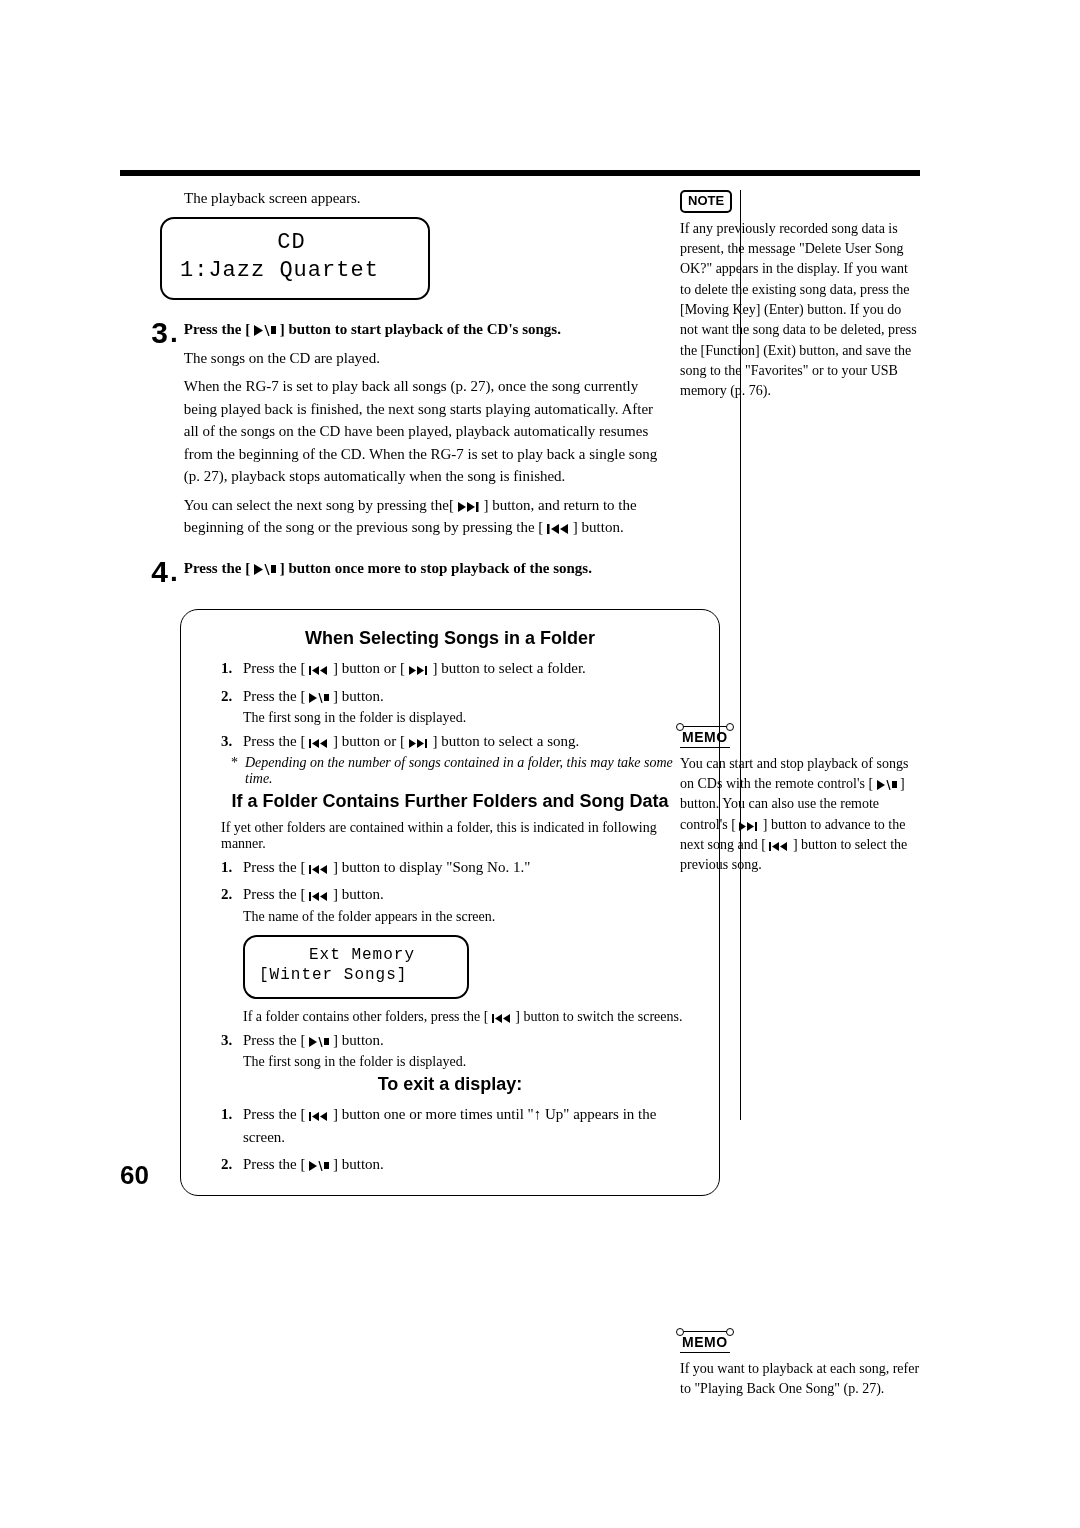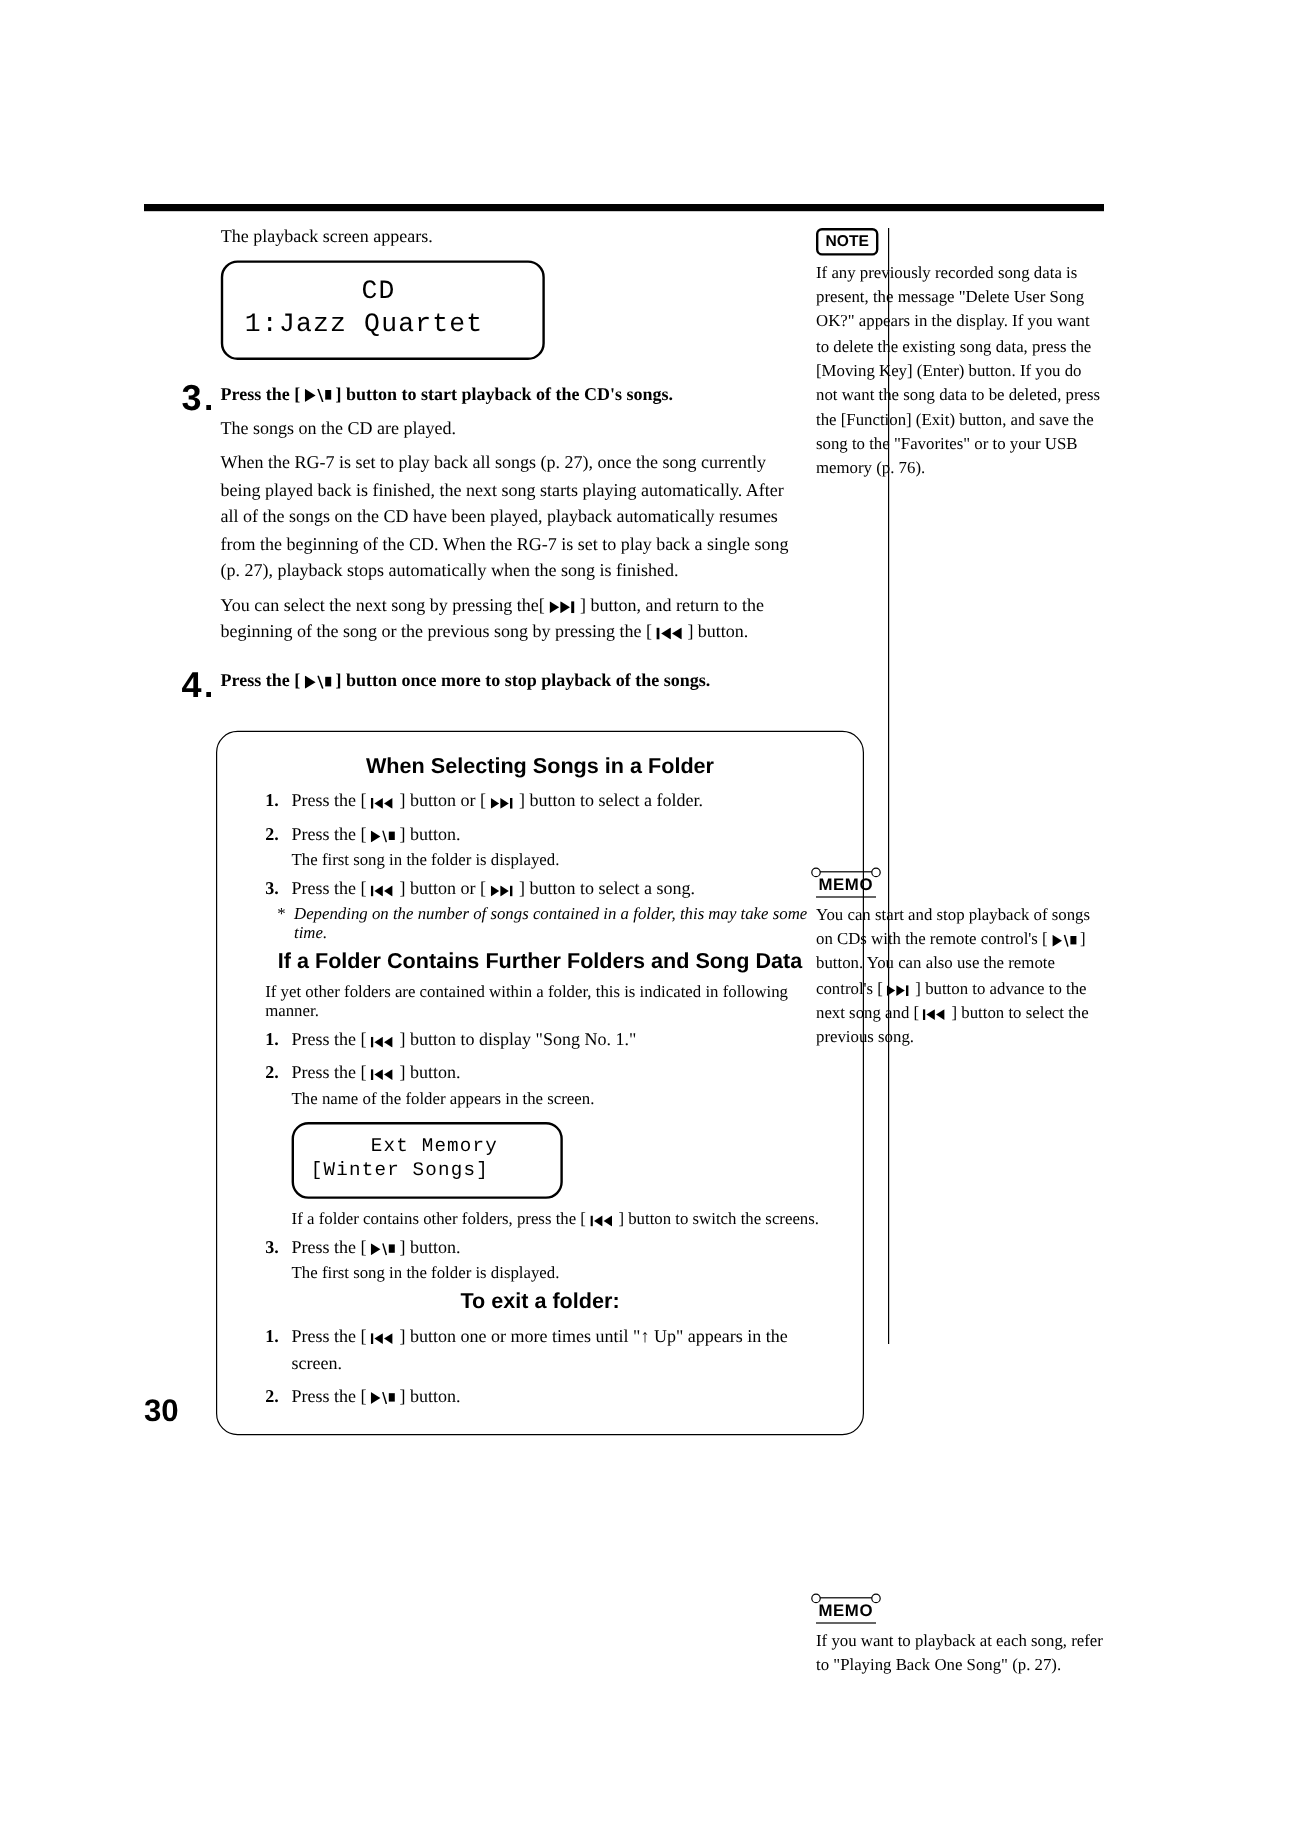--- a/index.html
+++ b/index.html
@@ -42,21 +42,21 @@
     margin-left: 20px;
     font-size: 14px;
     line-height: 1.45;
   }
   .intro-line {
     margin-left: 64px;
     font-size: 15px;
     margin-bottom: 10px;
   }
   .lcd {
-    margin-left: 64px;
+    margin-left: 40px;
     width: 270px;
     border: 2px solid #000;
     border-radius: 14px;
     padding: 10px 25px 14px 18px;
     font-family: "Courier New", monospace;
     font-size: 22px;
     letter-spacing: 1px;
     line-height: 1.25;
     box-sizing: border-box;
   }
@@ -347,21 +347,21 @@
               <div class="n">3.</div>
               <div class="t"><span>Press the [ </span><svg class="icon" width="20" height="10">
                   <polygon points="0,0 8,5 0,10" fill="#000"></polygon>
                   <line x1="10" y1="0" x2="13" y2="10" stroke="#000" stroke-width="1.2"></line>
                   <rect x="15" y="1" width="7" height="7" fill="#000"></rect>
                 </svg><span> ] button.</span></div>
             </div>
         </div>
         <div class="sub-note">The first song in the folder is displayed.</div>
 
-        <h3>To exit a folder:</h3>
+        <h3>To exit a display:</h3>
         <div class="sublist">
           <div class="li">
               <div class="n">1.</div>
               <div class="t"><span>Press the [ </span><svg class="icon" width="20" height="9">
                   <rect x="0" y="0" width="2" height="9" fill="#000"></rect>
                   <polygon points="10,0 3,4.5 10,9" fill="#000"></polygon>
                   <polygon points="18,0 11,4.5 18,9" fill="#000"></polygon>
                 </svg><span> ] button one or more times until "↑ Up" appears in the screen.</span></div>
             </div>
           <div class="li">
@@ -406,13 +406,13 @@
       <div class="side-spacer-2"></div>
 
       <div class="side-block">
         <span class="memo-tag">MEMO</span>
         <div>If you want to playback at each song, refer to "Playing Back One Song" (p. 27).</div>
       </div>
     </div>
   </div>
 </div>
 
-<div class="page-num">30</div>
+<div class="page-num">60</div>
 
 </body></html>

